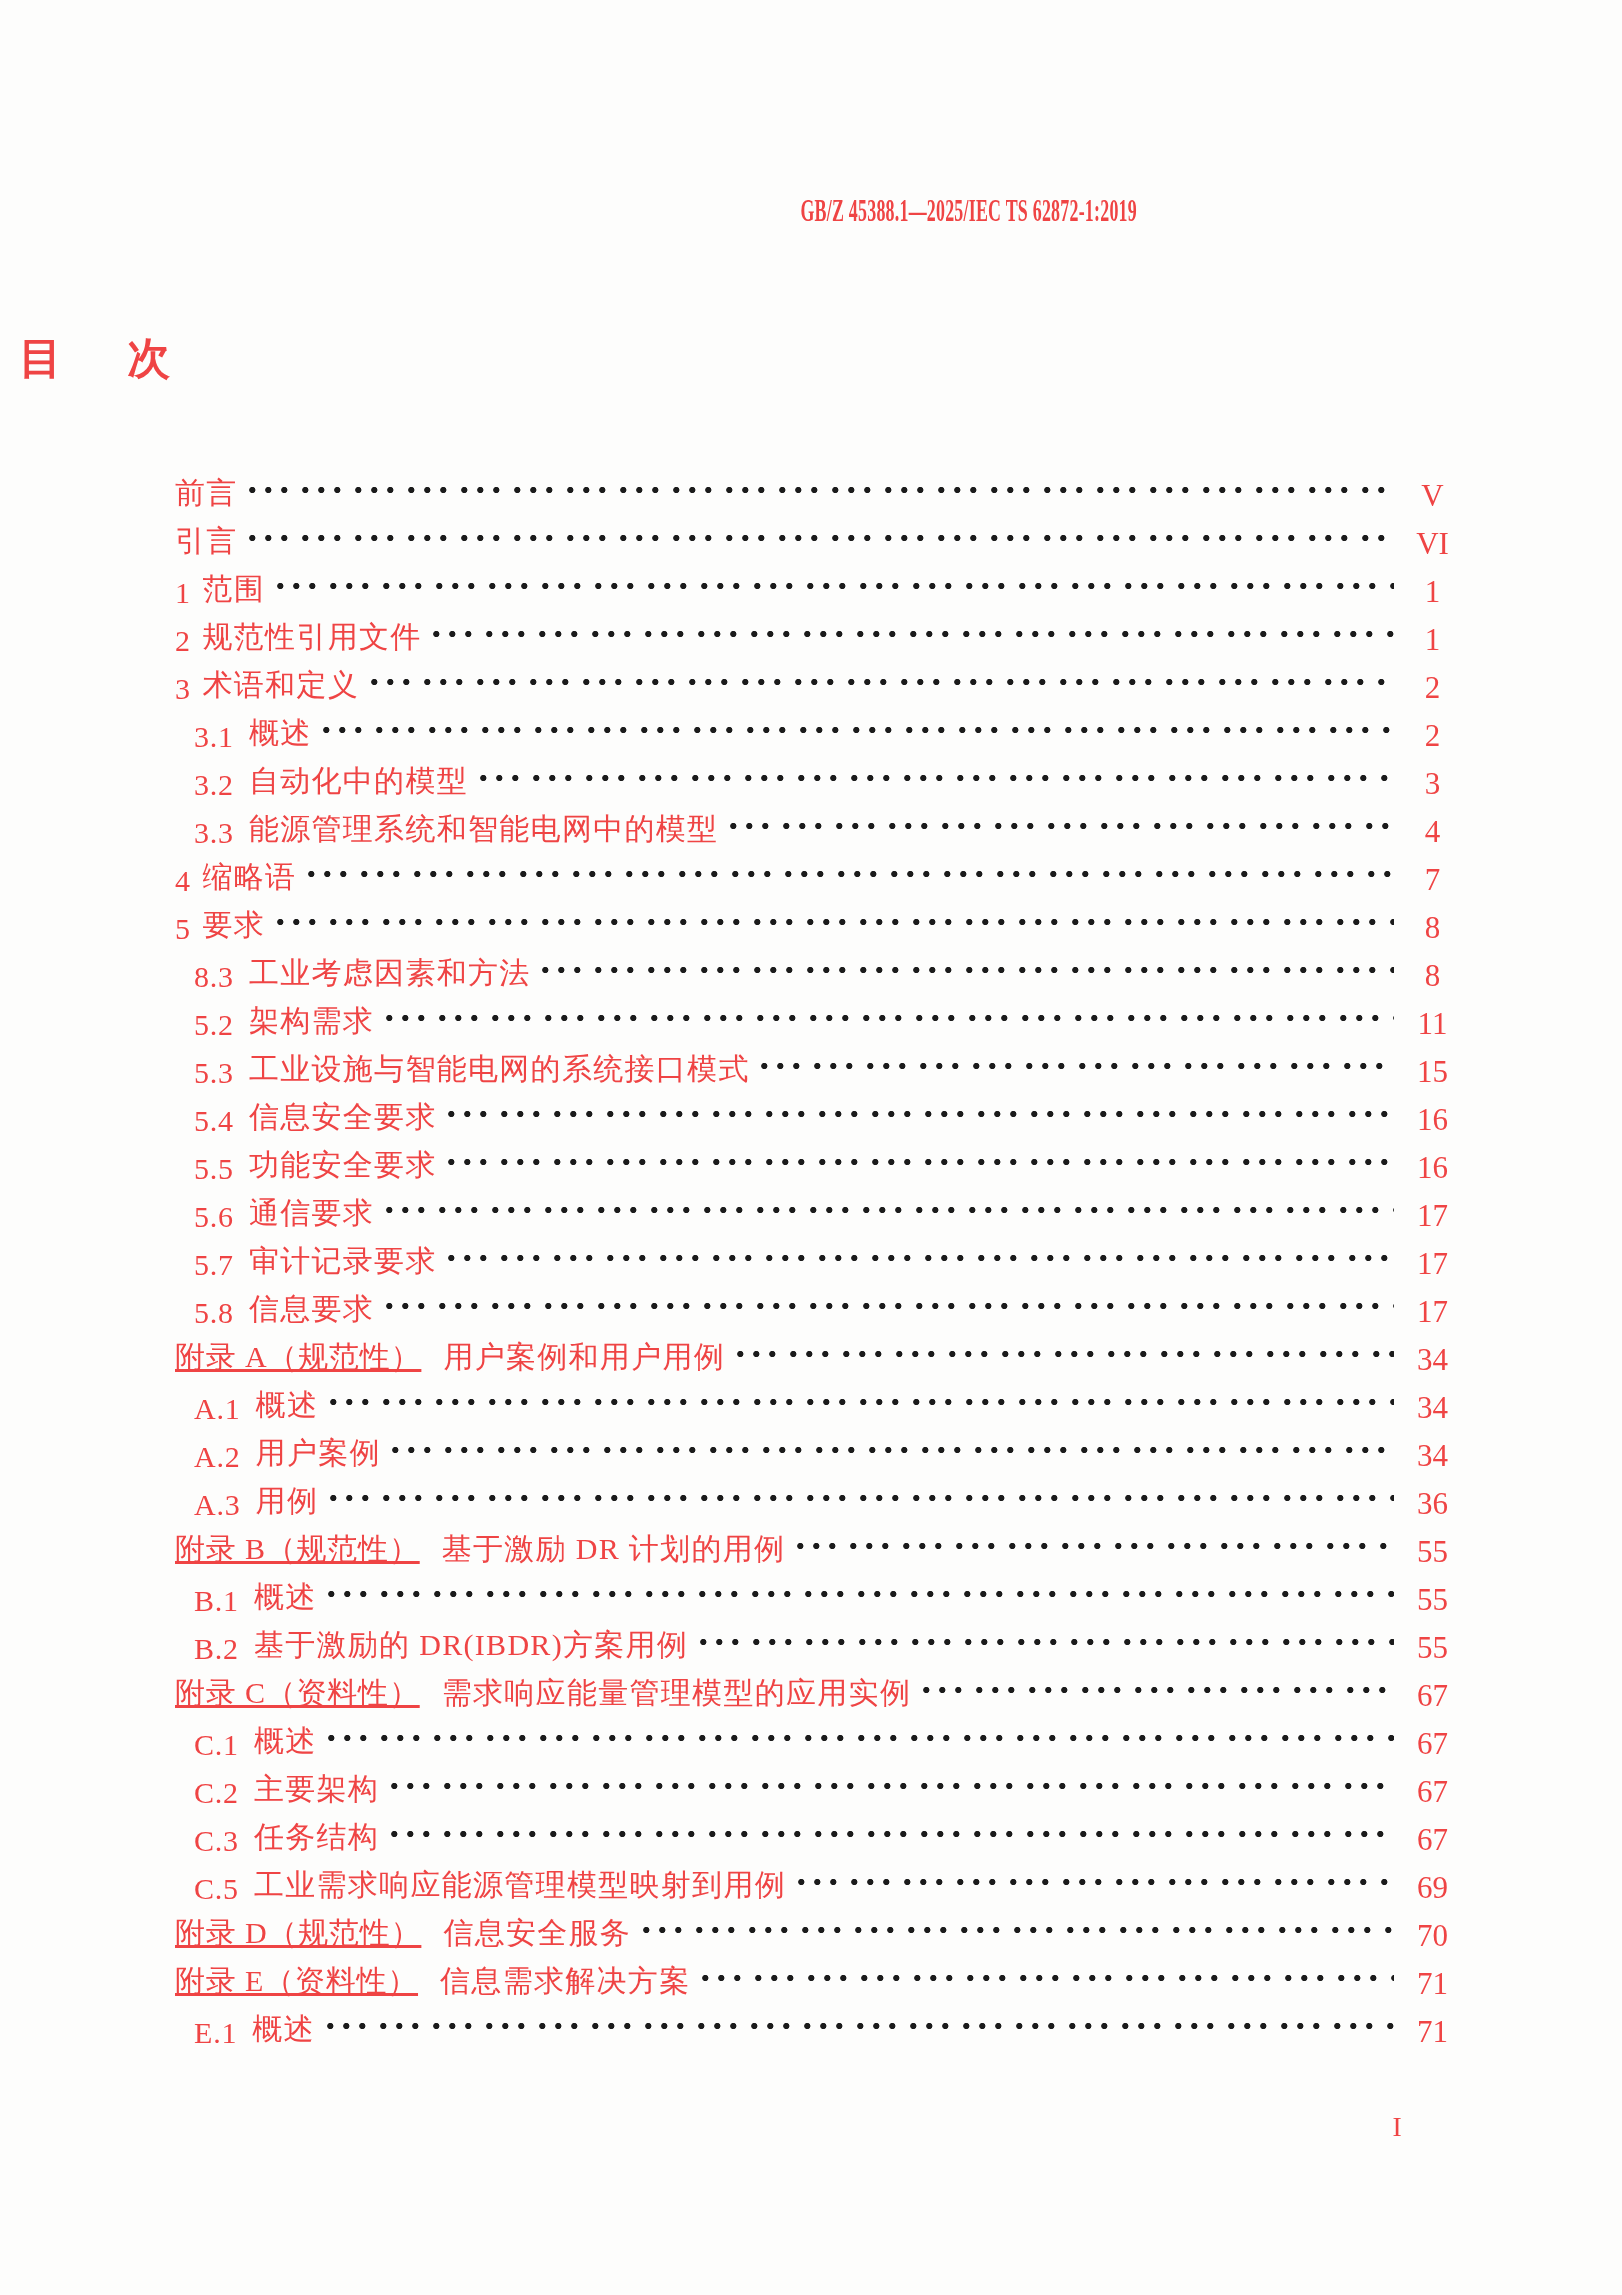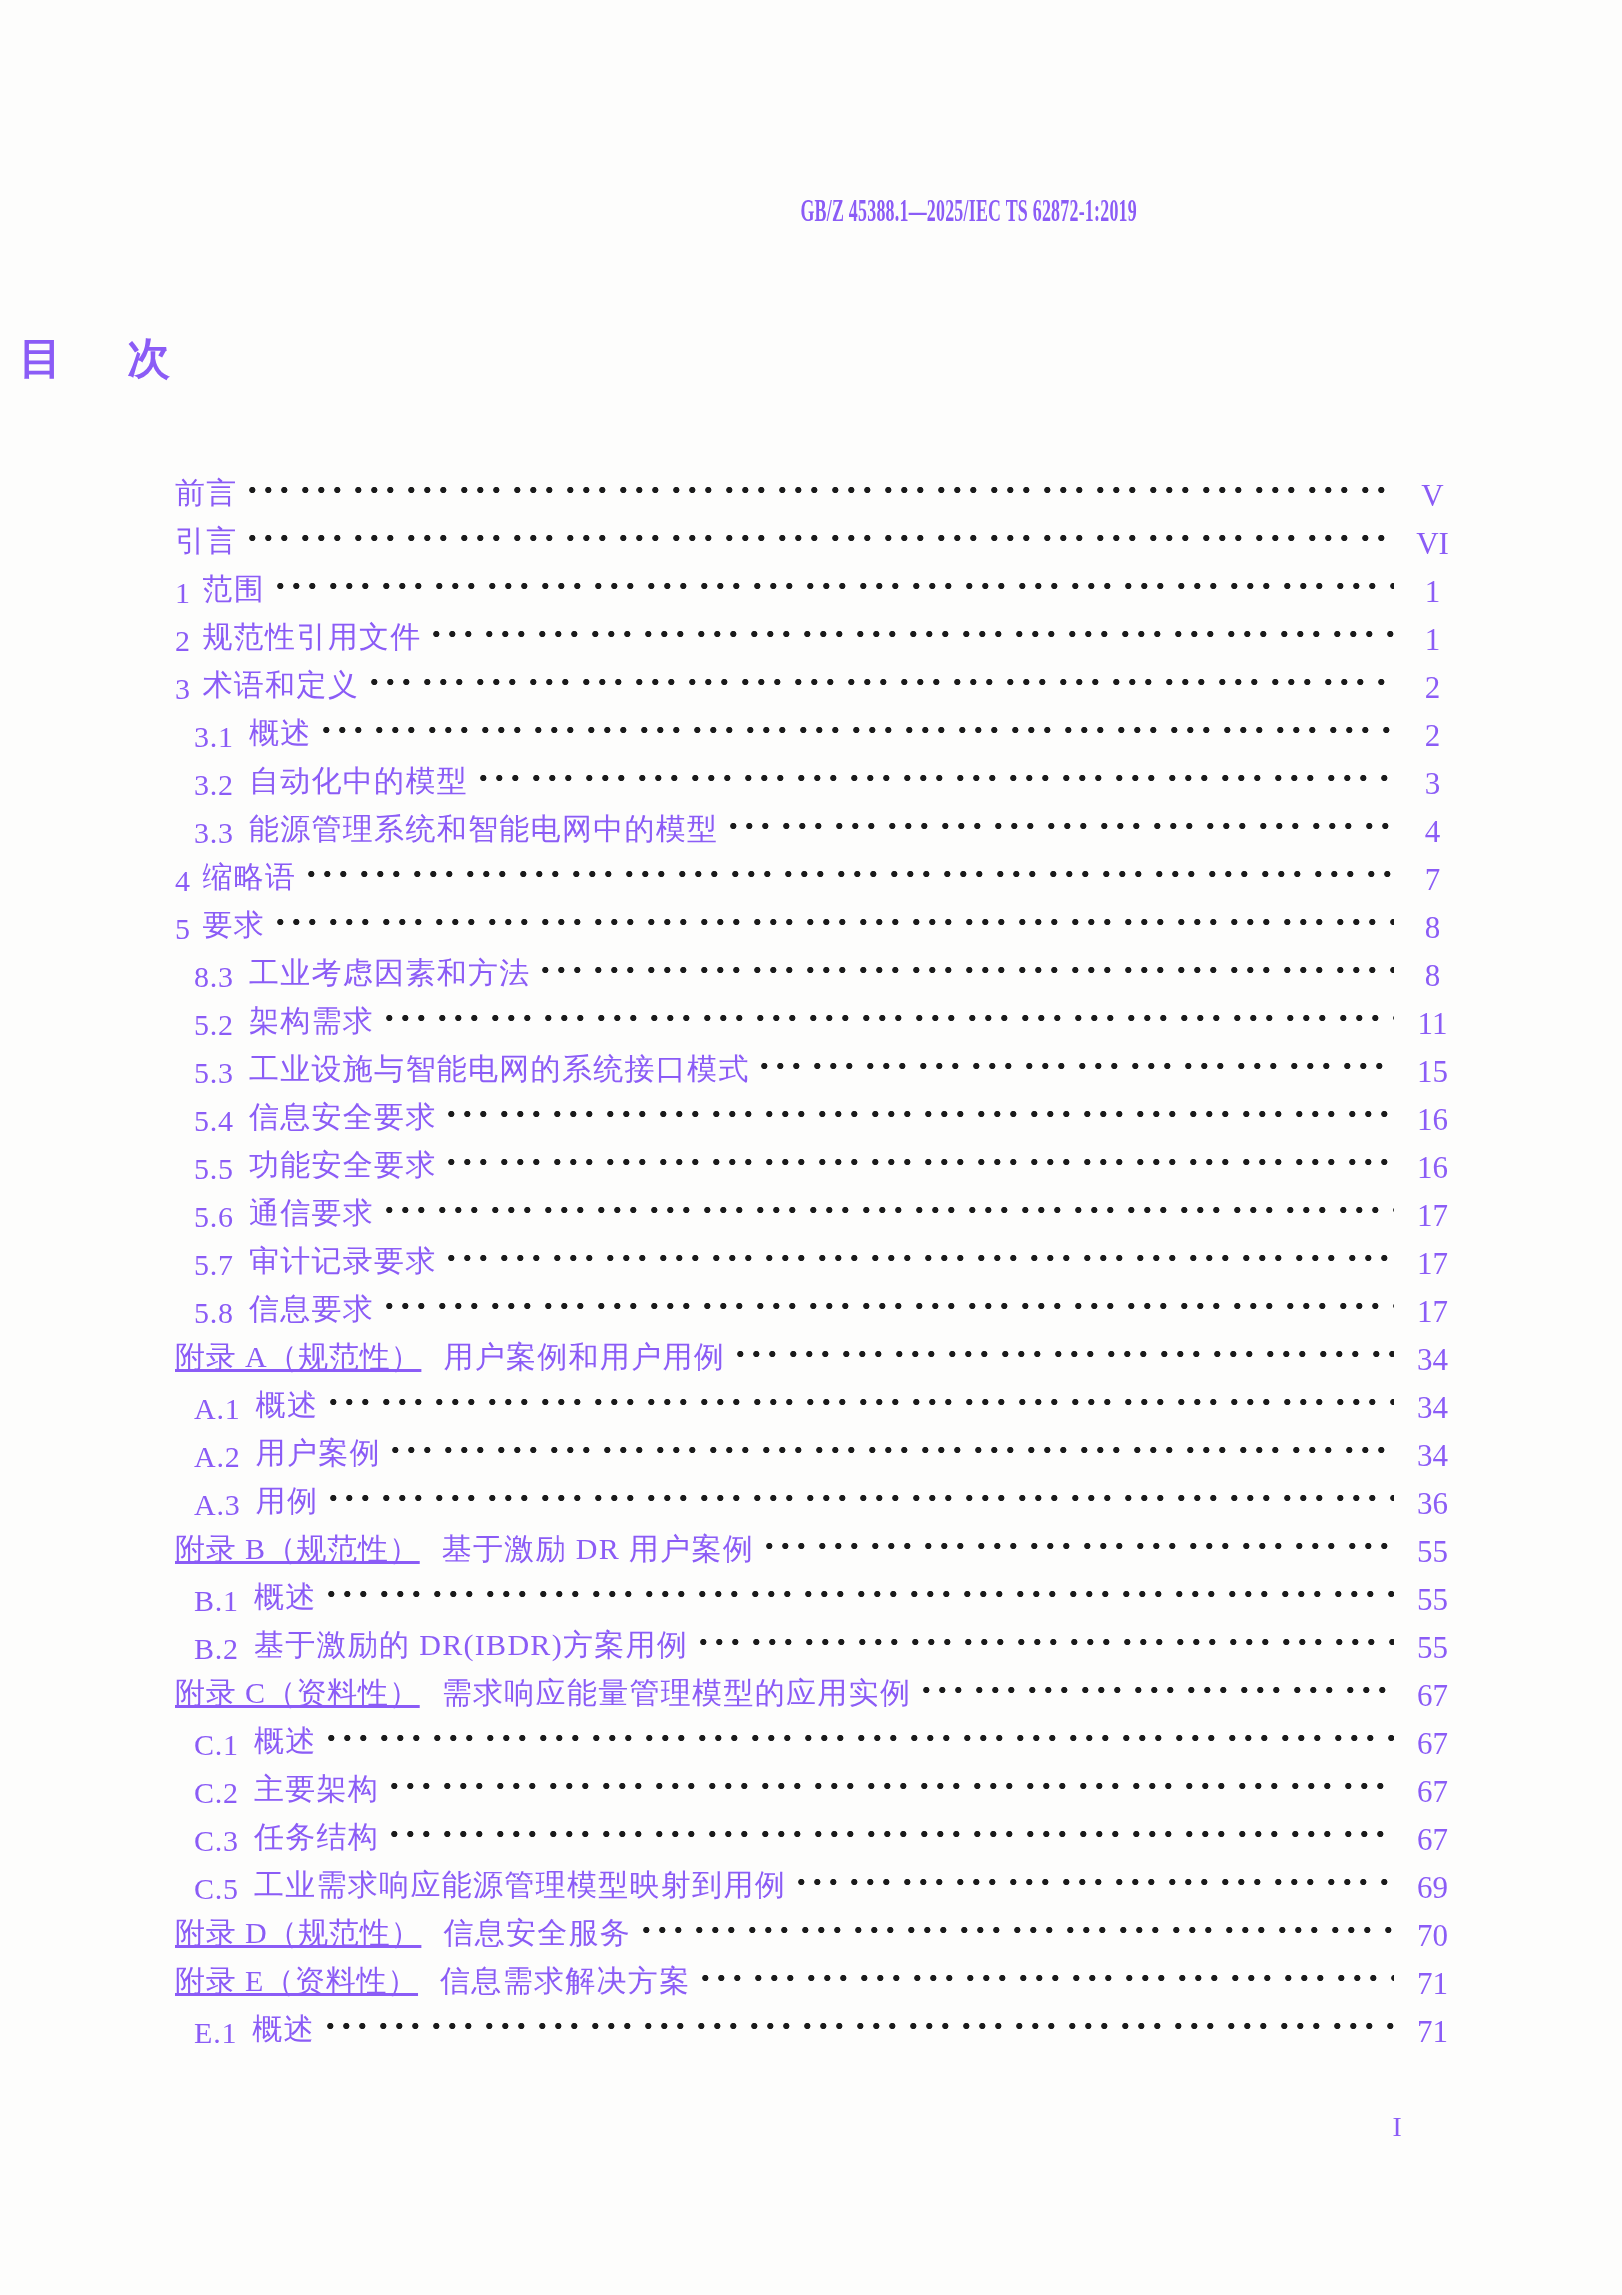--- a/index.html
+++ b/index.html
@@ -2,21 +2,21 @@
 <html lang="zh" style="font-size:13.3px"><head>
 <meta charset="utf-8">
 <style>
   html,body { margin:0; padding:0; }
   body { background:#ffffff; }
 
   .page {
     position:relative;
     width:1623px; height:2295px;
     background:#fdfdfc;
-    color:#8b5cf6;
+    color:#ef4444;
     font-family:"Liberation Serif","DejaVu Serif",serif;
     overflow:hidden;
   }
 
   .header {
     position:absolute;
     top:192px; right:486px;
     font-size:32px; font-weight:700;
     white-space:nowrap;
     transform:scaleX(0.56);
@@ -215,21 +215,21 @@
         <span class="pg">34</span>
       </div>
       <div class="toc-row sub">
         <span class="num">A.3</span>
         <span class="entry-title">用例</span>
         <span class="leader"></span>
         <span class="pg">36</span>
       </div>
       <div class="toc-row appendix">
         <span class="num">附录 B（规范性）</span>
-        <span class="entry-title">基于激励 DR 用户案例</span>
+        <span class="entry-title">基于激励 DR 计划的用例</span>
         <span class="leader"></span>
         <span class="pg">55</span>
       </div>
       <div class="toc-row sub">
         <span class="num">B.1</span>
         <span class="entry-title">概述</span>
         <span class="leader"></span>
         <span class="pg">55</span>
       </div>
       <div class="toc-row sub">

